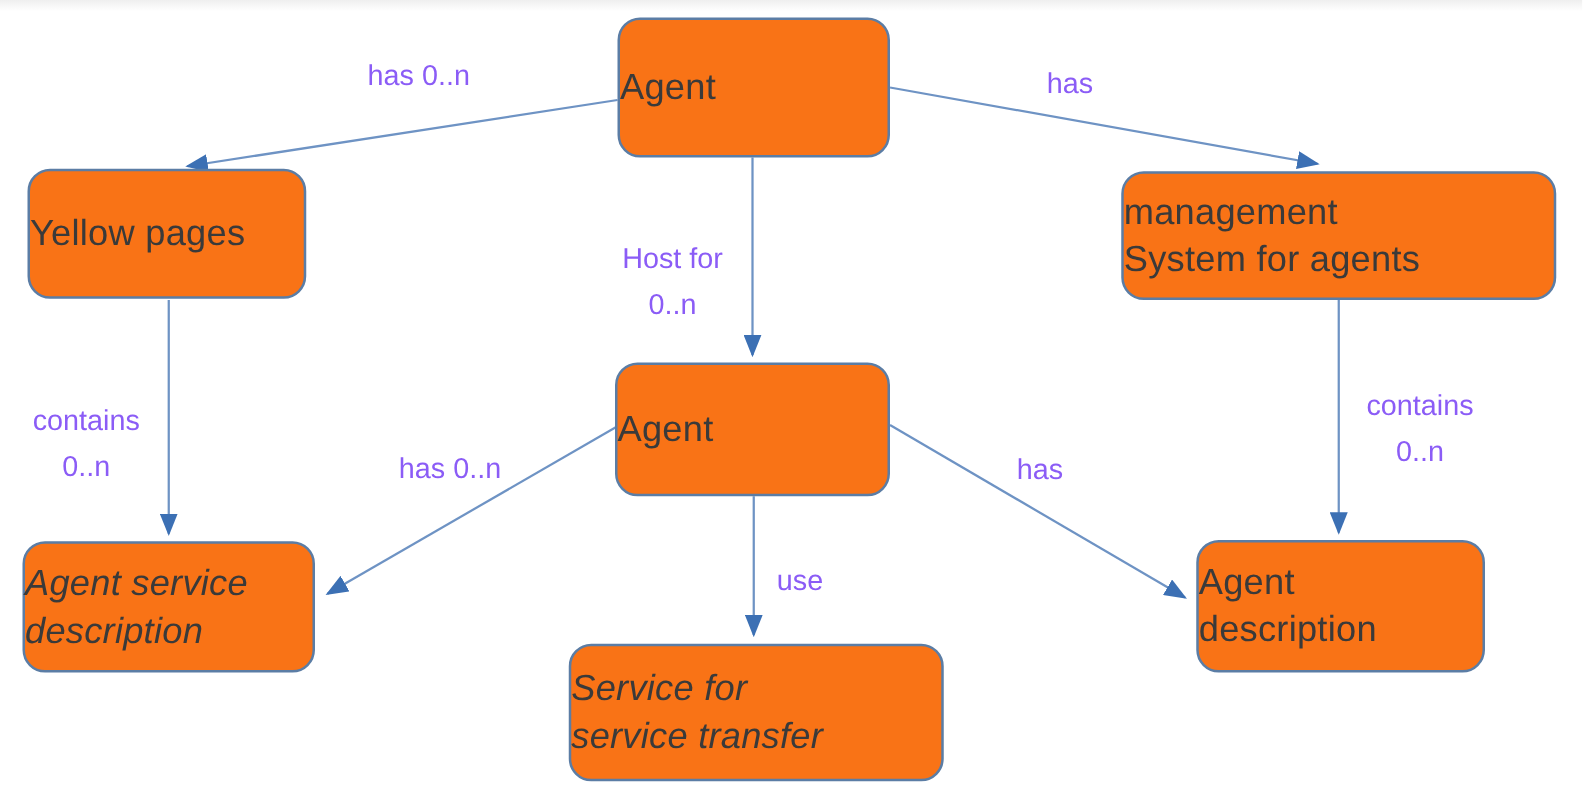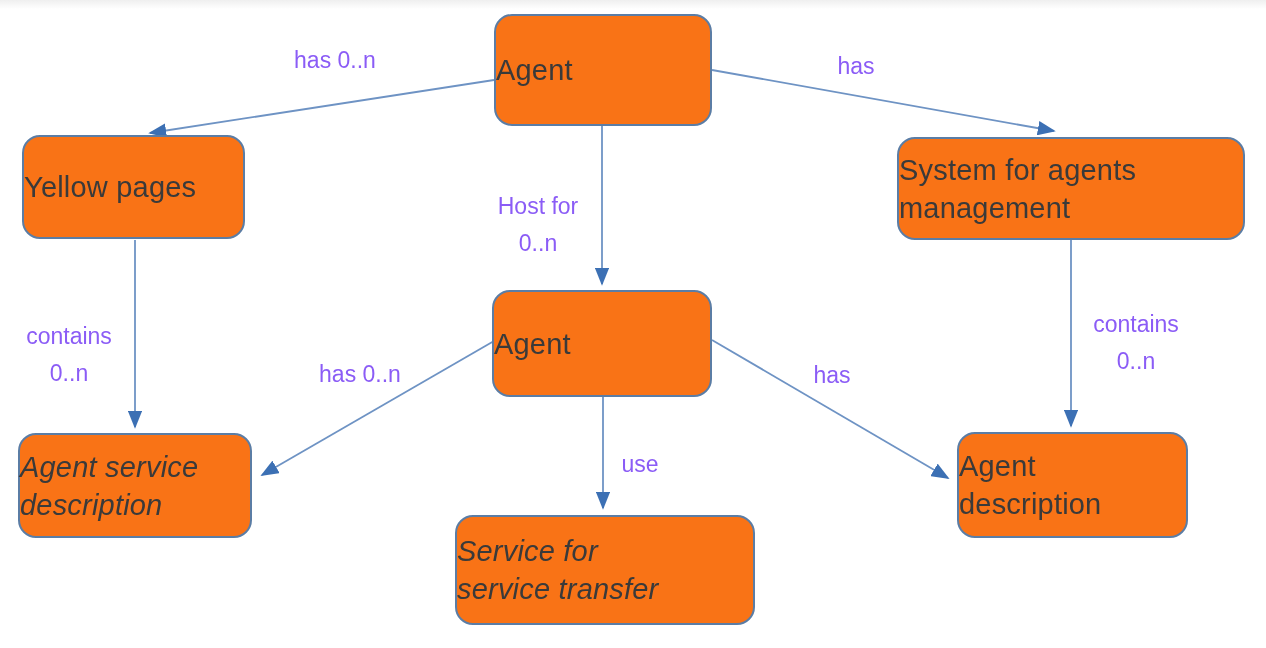--- a/index.html
+++ b/index.html
@@ -105,22 +105,22 @@
   <div class="node n-ap">
     <div>Agent</div>
   </div>
 
   <div class="node n-yp">
     <div>Yellow pages</div>
     <div></div>
   </div>
 
   <div class="node n-sys">
+    <div>management</div>
     <div>System for agents</div>
-    <div>management</div>
   </div>
 
   <div class="node n-ag">
     <div>Agent</div>
     <div></div>
   </div>
 
   <div class="node n-asd">
     <div>Agent service</div>
     <div>description</div>

